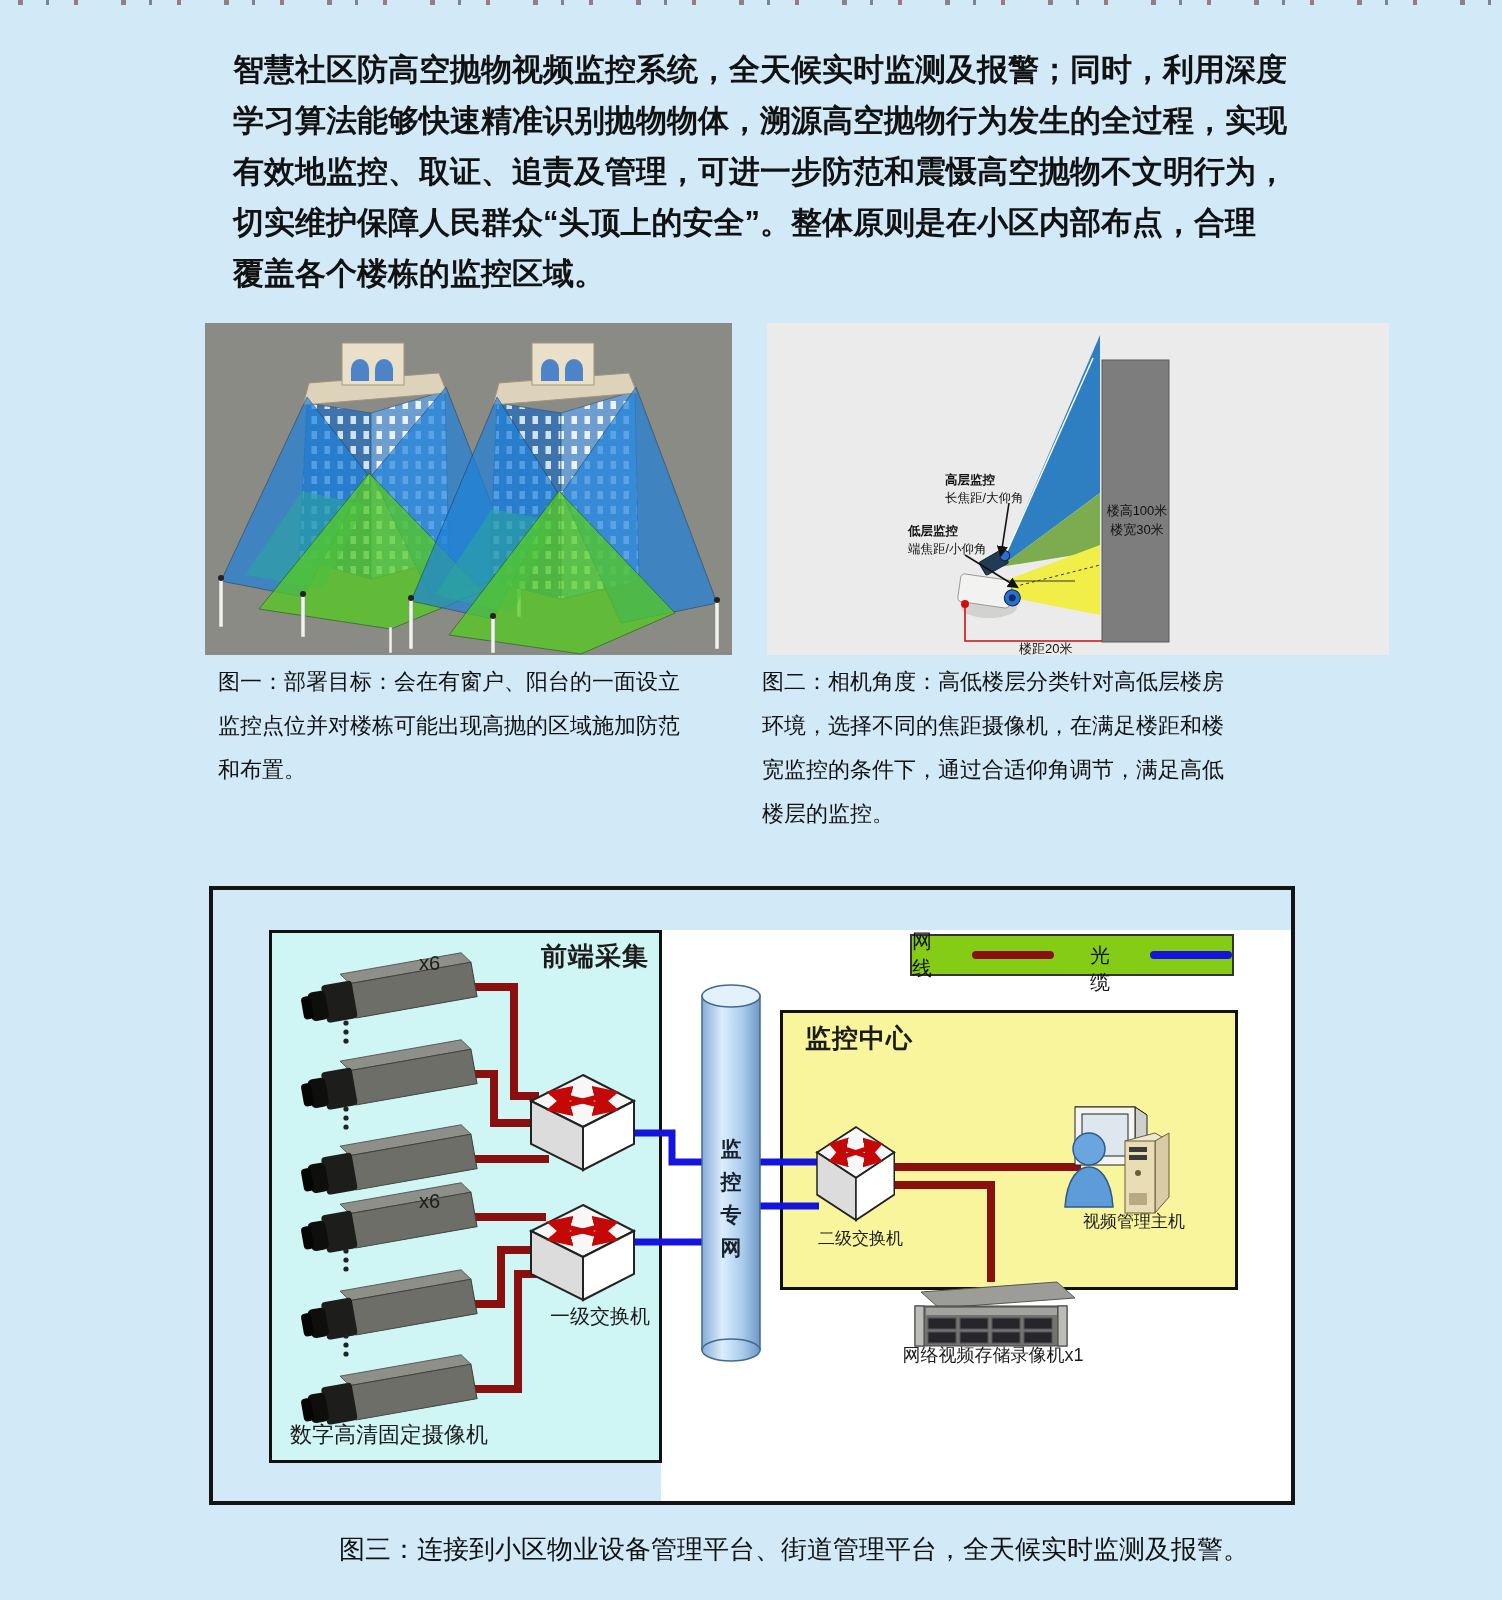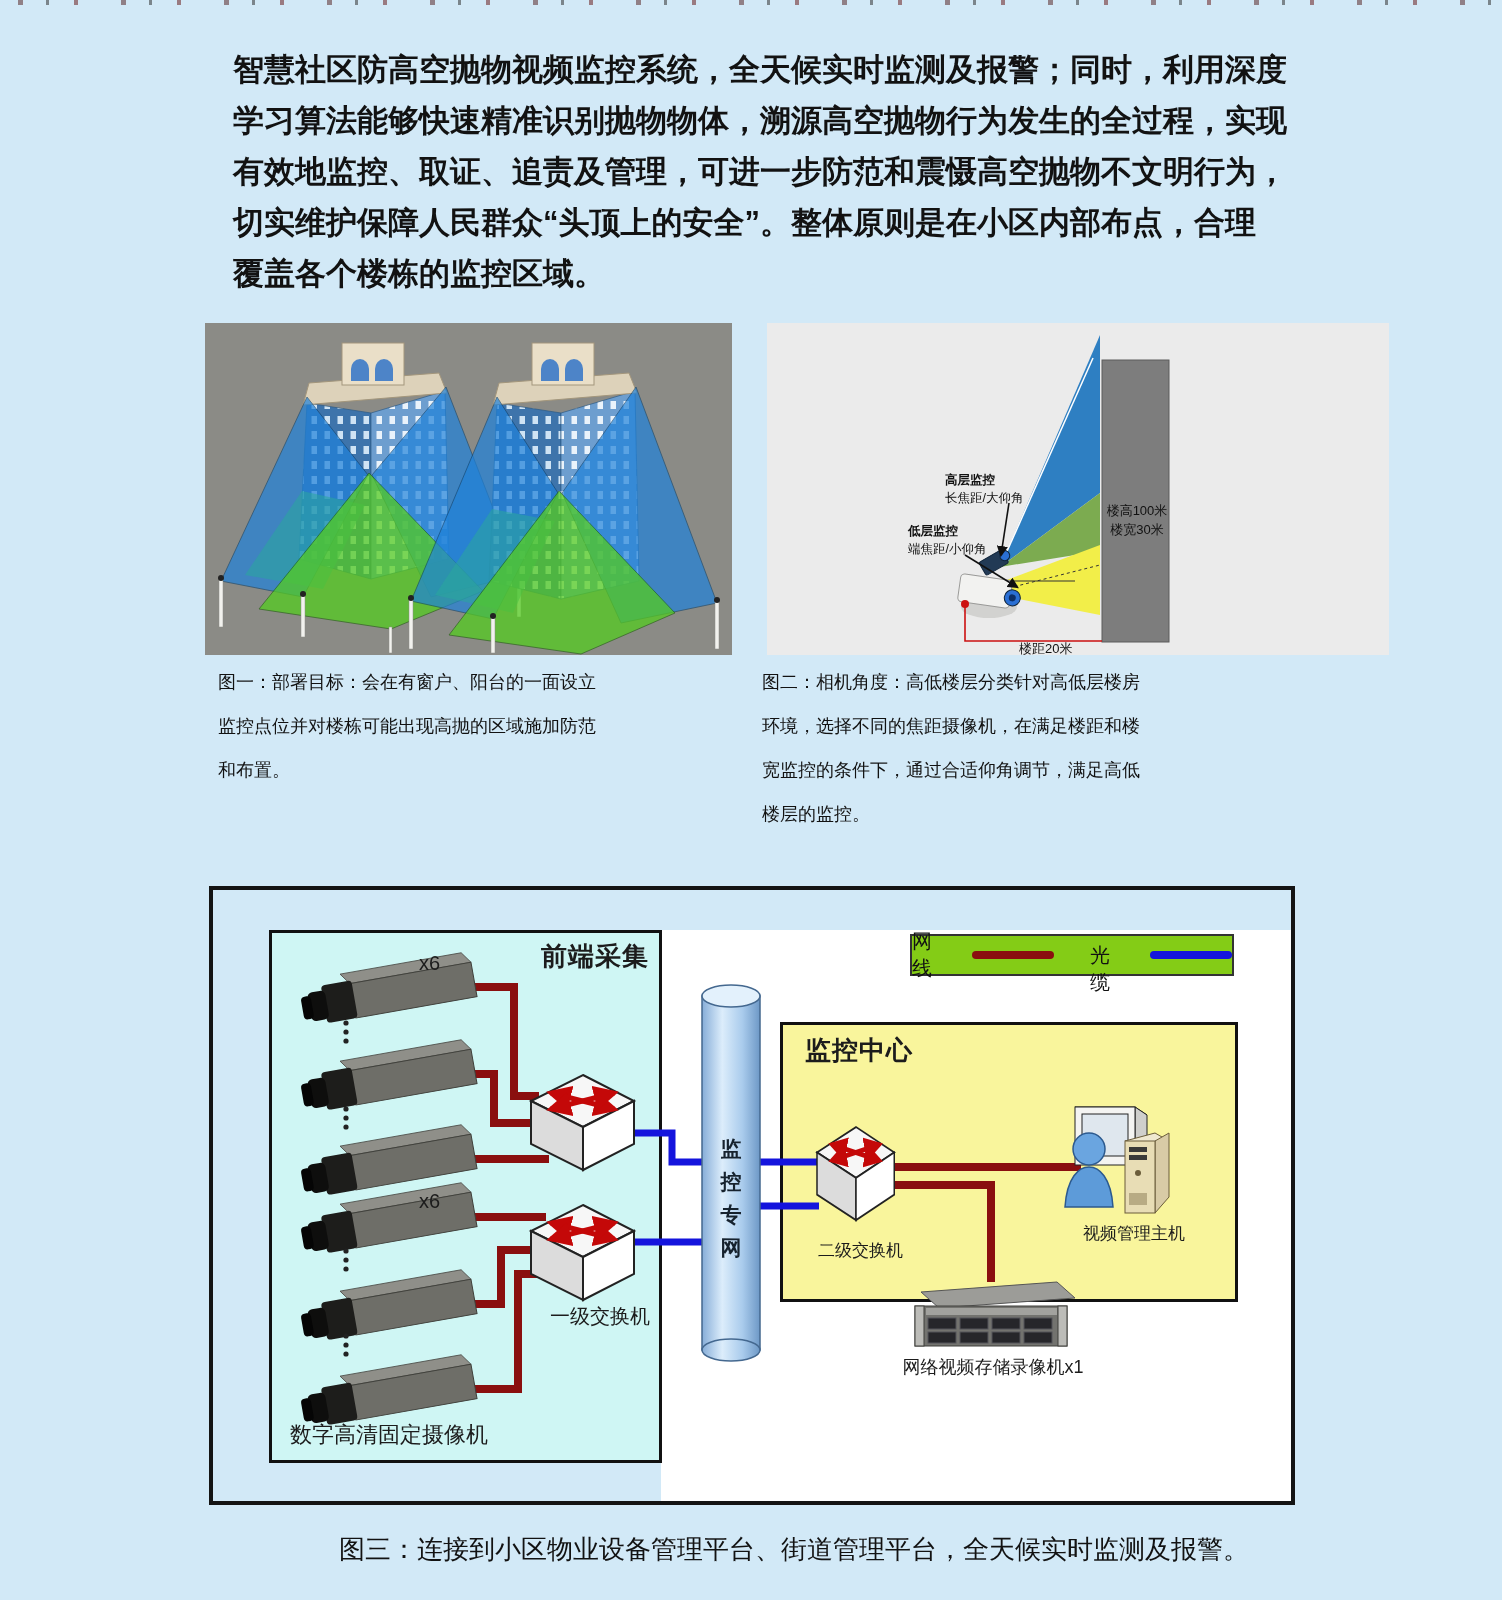--- a/index.html
+++ b/index.html
@@ -3,26 +3,26 @@
 <meta charset="utf-8">
 <style>
   html,body{margin:0;padding:0;background:#d2e9f7;}
   .page{position:relative;width:1502px;height:1600px;background:#d2e9f7;overflow:hidden;
         font-family:"Liberation Sans",sans-serif;color:#151515;}
   .abs{position:absolute;}
   .top-strip{left:0;top:0;width:1502px;height:5px;
      background:repeating-linear-gradient(90deg,transparent 0 18px,#5a2a2a 18px 23px,transparent 23px 46px,#333 46px 49px,transparent 49px 74px,#6b2020 74px 78px,transparent 78px 103px);
      opacity:.55;}
   .intro-line{font-size:31px;line-height:51px;white-space:nowrap;color:#121212;}
-  .cap-line{font-size:18px;line-height:44px;white-space:nowrap;color:#121212;}
+  .cap-line{font-size:22px;line-height:44px;white-space:nowrap;color:#121212;}
   .fig{background:#ebebeb;}
   .outer-box{left:209px;top:886px;width:1086px;height:619px;border:4px solid #141414;background:#d2e9f7;box-sizing:border-box;}
   .white-band{left:448px;top:40px;width:630px;height:571px;background:#ffffff;}
   .cyan-box{left:56px;top:40px;width:393px;height:533px;background:#cff6f4;border:3px solid #111;box-sizing:border-box;}
-  .yellow-box{left:567px;top:132px;width:458px;height:280px;background:#f9f59c;border:3px solid #111;box-sizing:border-box;}
+  .yellow-box{left:567px;top:120px;width:458px;height:280px;background:#f9f59c;border:3px solid #111;box-sizing:border-box;}
   .legend-box{left:697px;top:44px;width:324px;height:42px;background:#84cc16;border:2px solid #333;box-sizing:border-box;
       display:flex;align-items:center;justify-content:center;gap:22px;}
   .legend-label{font-size:20px;color:#121212;}
   .swatch{width:88px;height:8px;border-radius:4px;}
   .sw-red{background:#8a0f0f;}
   .sw-blue{background:#1414dd;}
   .box-title{font-size:26px;color:#1c1c1c;font-weight:bold;letter-spacing:1px;}
   .dev-label{font-size:20px;color:#1c1c1c;white-space:nowrap;}
   .dev-label-sm{font-size:17px;color:#1c1c1c;white-space:nowrap;}
   .vert-net{display:flex;flex-direction:column;align-items:center;width:34px;}

